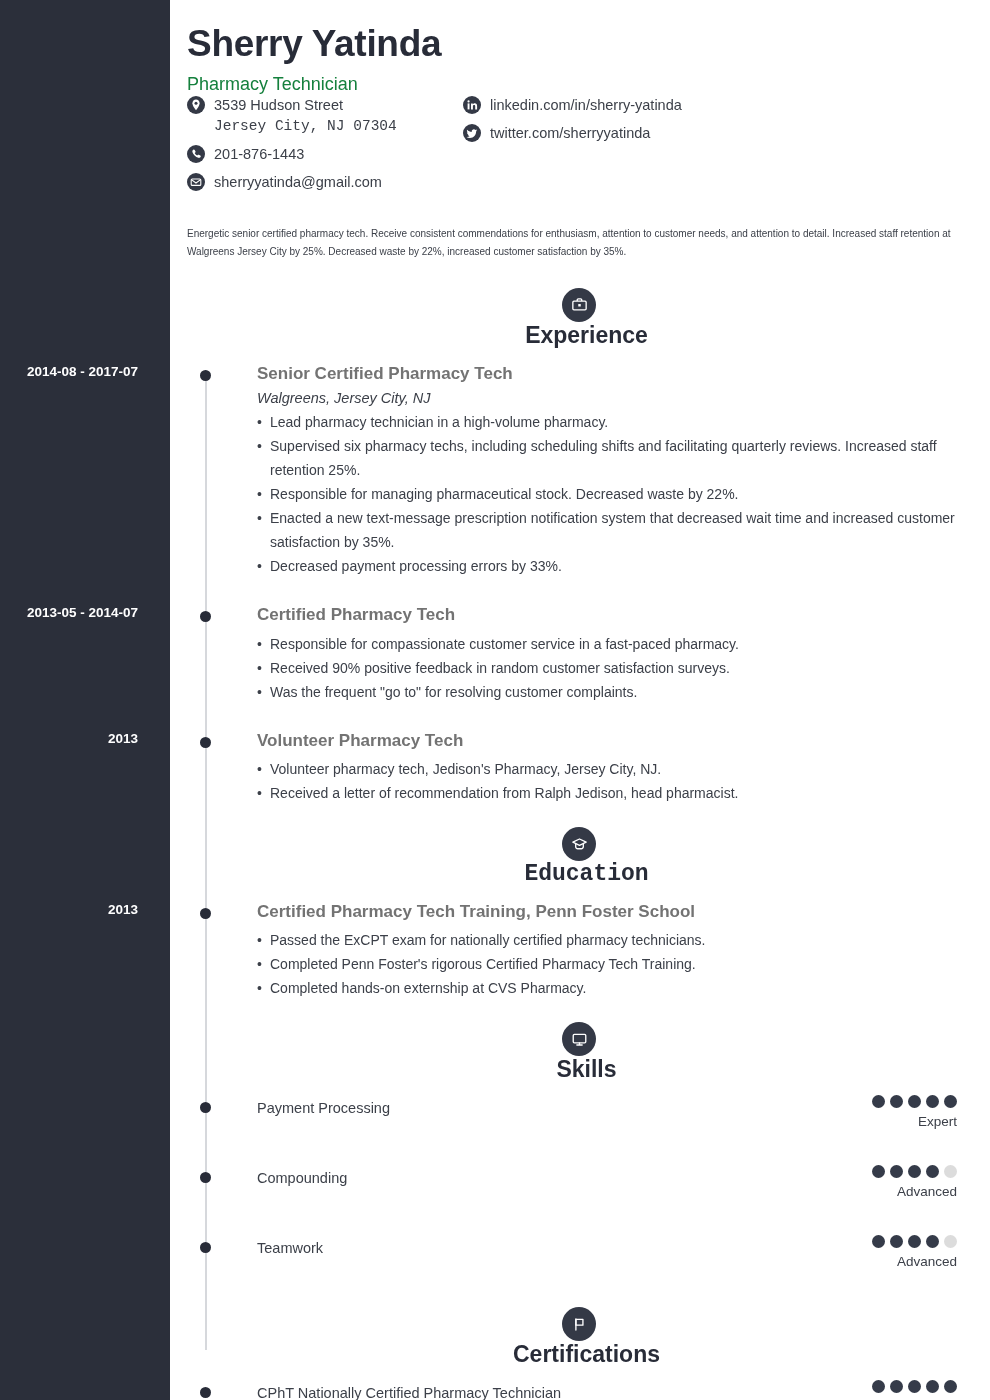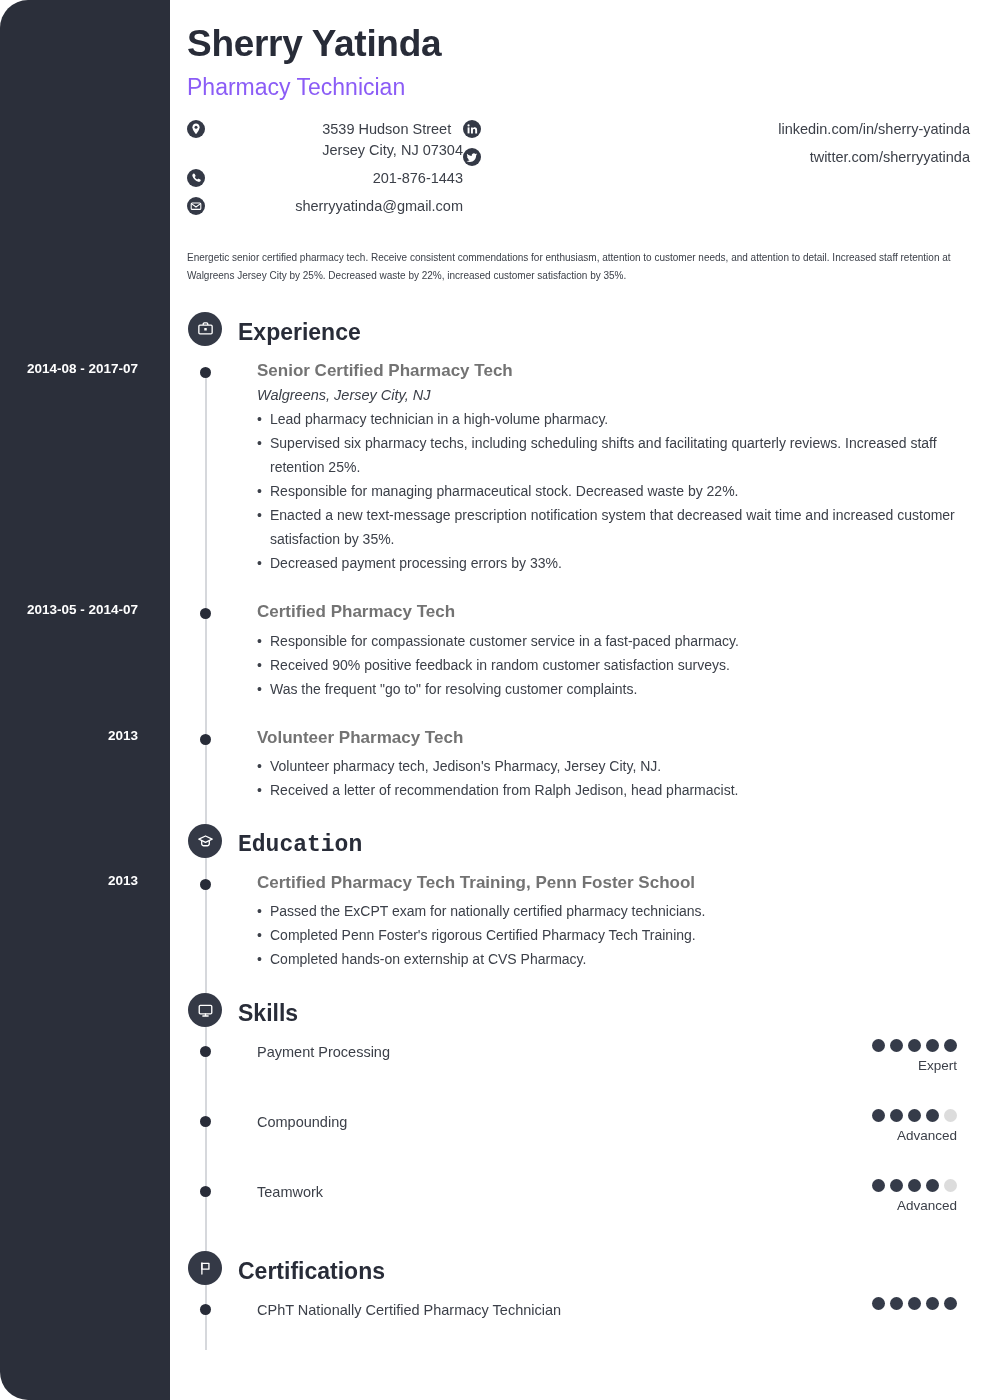--- a/index.html
+++ b/index.html
@@ -11,21 +11,20 @@
     font-family: "Liberation Sans", sans-serif;
     -webkit-font-smoothing: antialiased;
   }
 
   #resume {
     position: relative;
     width: 990px;
     height: 1400px;
     background: #ffffff;
     overflow: hidden;
-    border-radius: 28px;
   }
 
   
   .sidebar {
     position: absolute;
     left: 0; top: 0;
     width: 170px;
     height: 1400px;
     background: #2b2f3a;
   }
@@ -42,53 +41,51 @@
   
   .name {
     font-size: 37px;
     font-weight: bold;
     color: #282c38;
     letter-spacing: -0.3px;
     line-height: 1.2;
     margin-bottom: 8px;
   }
   .jobtitle {
-    font-size: 23px;
+    font-size: 18px;
     font-weight: normal;
-    color: #8b5cf6;
-    margin-bottom: 18px;
+    color: #15803d;
   }
 
   .contact-grid {
     display: flex;
     gap: 0;
   }
   .contact-col-left { width: 276px; }
   .contact-col-right { flex: 1; }
 
   .contact-row {
     display: flex;
     align-items: flex-start;
     margin-bottom: 7px;
     min-height: 20px;
-    justify-content: space-between;
   }
   .contact-row .ic {
     width: 18px; height: 18px;
     flex: 0 0 18px;
     margin-right: 9px;
     margin-top: 1px;
   }
   .contact-row .ic svg { display: block; width: 18px; height: 18px; }
   .contact-text {
     font-size: 14.5px;
     color: #3c4049;
     line-height: 1.45;
   }
-  .contact-text .line2 { display: block; }
+  .contact-text .line2 { display: block; font-family: Liberation Mono, monospace; }
 
   
   .summary {
     margin-top: 25px;
     font-size: 10px;
     line-height: 1.72;
     color: #3c4049;
     max-width: 782px;
   }
 
@@ -101,25 +98,26 @@
     height: 980px;
     background: #d6d8dc;
     z-index: 0;
   }
 
   
   .section { position: relative; }
 
   .section-head {
     display: flex;
-    align-items: flex-end;
+    align-items: center;
     position: relative;
     z-index: 2;
     margin-top: 28px;
     margin-bottom: 14px;
+    flex-direction: column;
   }
   .section-badge {
     width: 34px; height: 34px;
     border-radius: 50%;
     background: #343946;
     display: flex;
     align-items: center;
     justify-content: center;
     flex: 0 0 34px;
     margin-left: 1px;

